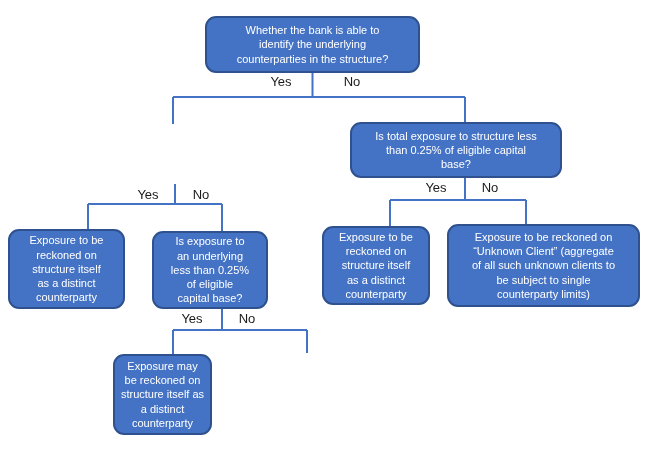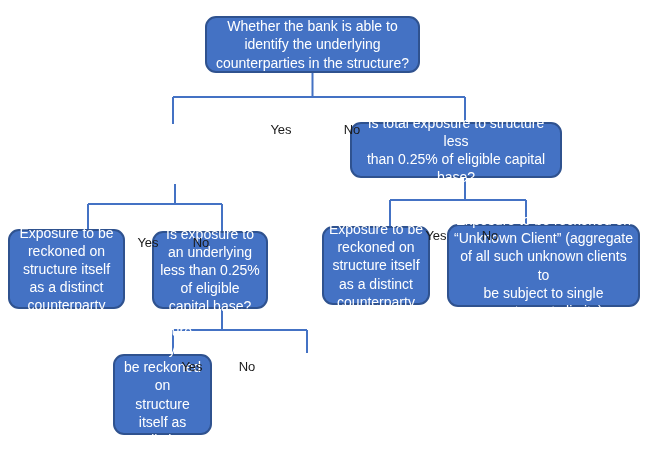--- a/index.html
+++ b/index.html
@@ -18,30 +18,29 @@
     border:2px solid #2F528F;
     border-radius:11px;
     color:#ffffff;
     display:flex; align-items:center; justify-content:center;
     text-align:center;
     box-sizing:border-box;
     padding:2px 4px;
   }
   .node-text {
     white-space:pre-line;
-    font-size:14px;
+    font-size:11px;
     line-height:1.3;
   }
   .branch-label {
     position:absolute;
     transform:translateX(-50%);
     font-size:13px;
     line-height:1;
     color:#1a1a1a;
-    margin-top:48px;
   }
 </style>
 </head>
 <body>
 
 <div class="canvas">
 
   <svg class="connectors" width="648" height="451" viewBox="0 0 648 451" aria-hidden="true">
     <path d="M312.5 73 V97 M173 97 H465 M173 97 V124 M465 97 V122"></path>
     <path d="M175 184 V204 M88 204 H222 M88 204 V229 M222 204 V231"></path>

